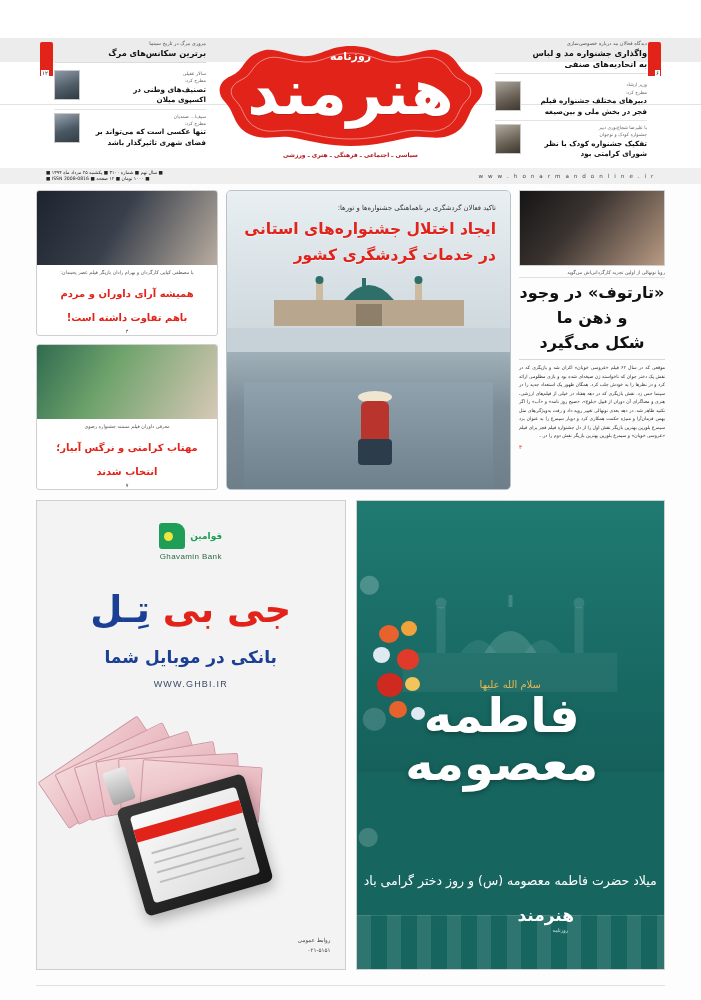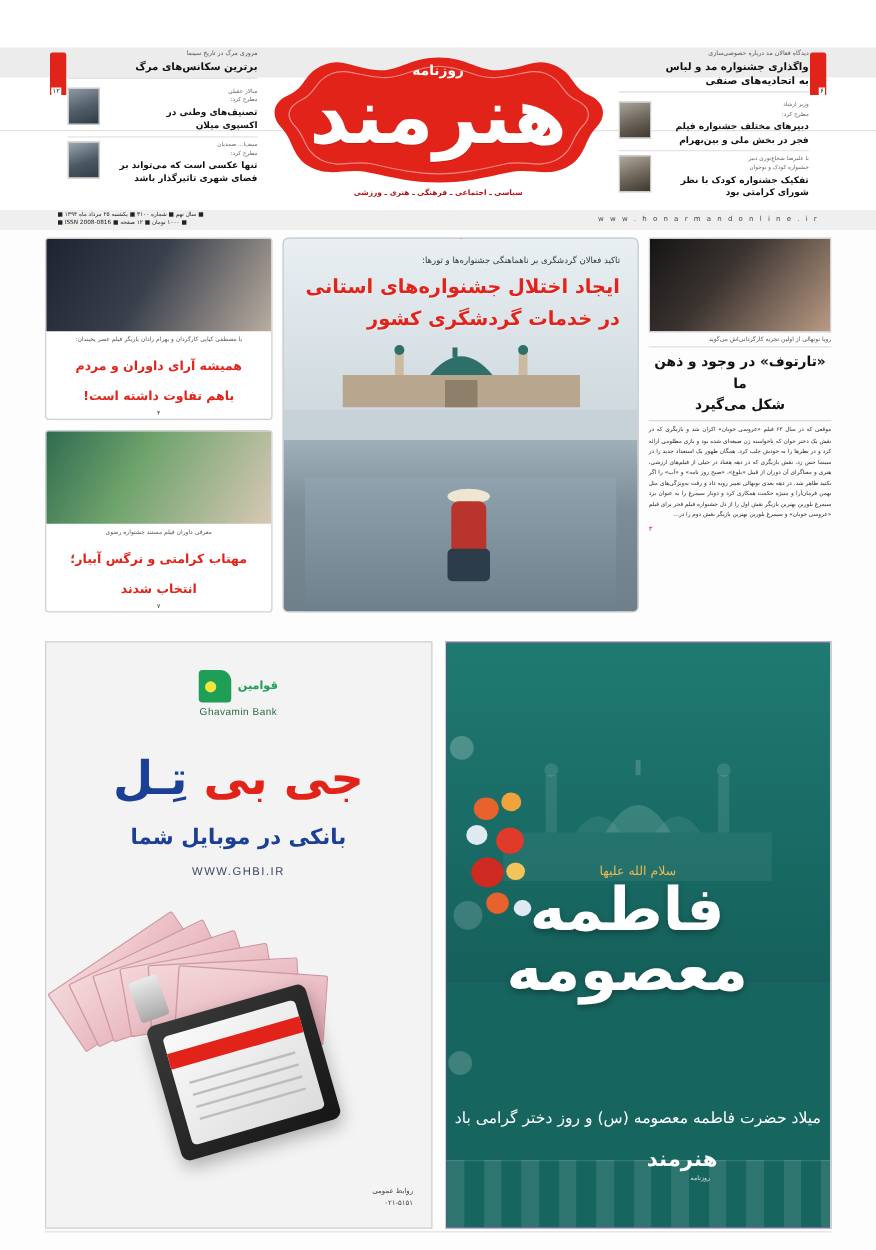--- a/index.html
+++ b/index.html
@@ -200,35 +200,35 @@
 
   
   .leftcol { width: 146px; }
   .art-photo {
     height: 76px; border: 1px solid #cfcfcf;
     background: linear-gradient(130deg,#151515 0%,#3a3330 40%,#b99b84 100%);
   }
   .art-kicker { font-size: 4.8px; color: #555; margin-top: 4px; text-align: right;
                 border-bottom: 1px solid #e0e0e0; padding-bottom: 2px; }
   .art-title {
-    font-size: 11px; font-weight: bold; color: #111;
+    font-size: 16px; font-weight: bold; color: #111;
     line-height: 1.55; text-align: center; margin: 3px 0 4px;
     border-bottom: 1px solid #d8d8d8; padding-bottom: 4px;
   }
   .art-body {
     font-size: 4.6px; color: #2a2a2a; line-height: 1.85;
     text-align: justify; direction: rtl;
   }
   .art-pg { font-size: 5.5px; color: #e2231a; text-align: left; margin-top: 3px;
             letter-spacing: 2px; }
 
   
   .adsrow {
     position: absolute; left: 0; top: 500px; width: 701px; height: 470px;
-    display: flex; flex-direction: row-reverse; gap: 10px; padding: 0 36px; margin-top: 13px;
+    display: flex; flex-direction: row-reverse; gap: 10px; padding: 0 36px;
   }
   .ad {
     flex: 1 1 0; position: relative; overflow: hidden;
     border: 1px solid #cfcfcf;
   }
 
   
   .ad-bank { background: #f3f3f3; }
   .bank-logo-row {
     position: absolute; left: 0; right: 0; top: 22px;
@@ -434,21 +434,21 @@
         <div class="teaser-kicker">دیدگاه فعالان مد درباره خصوصی‌سازی</div>
         <div class="teaser-title">واگذاری جشنواره مد و لباس به اتحادیه‌های صنفی</div>
       </div>
 
       <div class="teaser-item">
         <div class="thumb t3"></div>
         <div class="teaser-body">
           <div class="teaser-src">وزیر ارشاد</div>
           <div class="teaser-src">مطرح کرد:</div>
           <div class="teaser-hl">دبیرهای مختلف جشنواره فیلم</div>
-          <div class="teaser-hl">فجر در بخش ملی و بین‌بهرام</div>
+          <div class="teaser-hl">فجر در بخش ملی و بین‌صیغه</div>
         </div>
       </div>
 
       <div class="teaser-item">
         <div class="thumb t4"></div>
         <div class="teaser-body">
           <div class="teaser-src">با علیرضا شجاع‌نوری دبیر</div>
           <div class="teaser-src">جشنواره کودک و نوجوان</div>
           <div class="teaser-hl">تفکیک جشنواره کودک با نظر</div>
           <div class="teaser-hl">شورای کرامتی بود</div>

